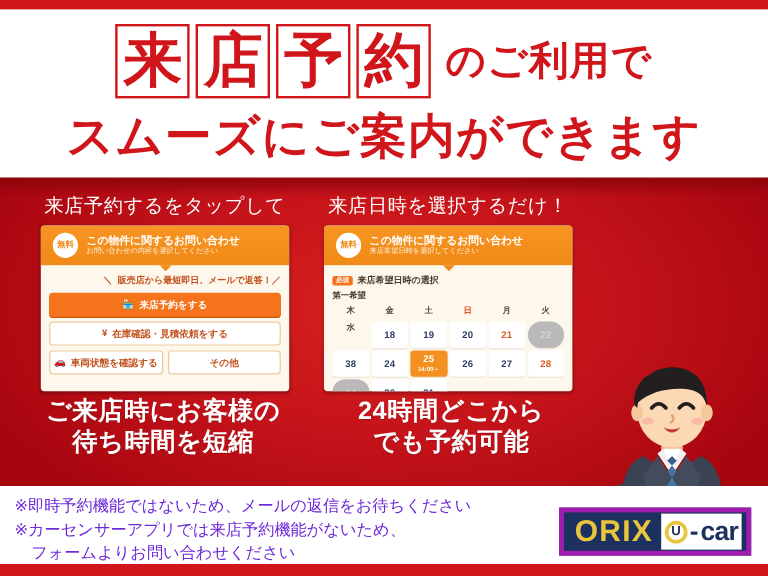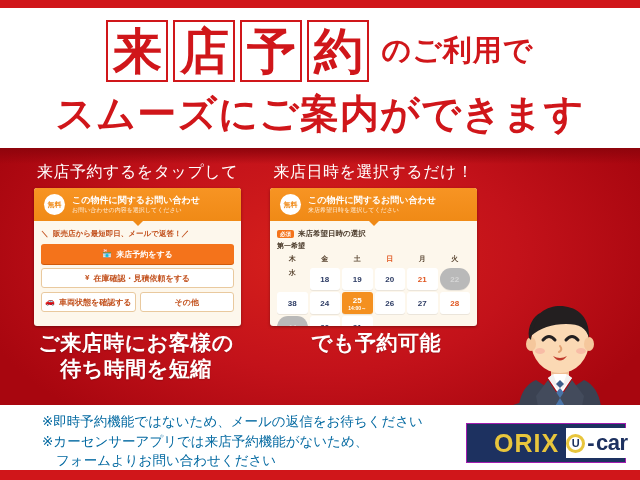--- a/index.html
+++ b/index.html
@@ -26,21 +26,21 @@
     position:absolute; left:0; top:8px; width:640px; height:70px;
     display:flex; align-items:center; justify-content:center; gap:4px;
   }
   .boxed-row { display:flex; gap:5px; }
   .boxchar {
     width:62px; height:62px; border:2px solid #d0161a;
     color:#d0161a; font-weight:bold; font-size:49px; line-height:58px;
     text-align:center; letter-spacing:0;
   }
   .hl1-tail {
-    color:#d0161a; font-weight:bold; font-size:29px; margin-left:8px;
+    color:#d0161a; font-weight:bold; font-size:33px; margin-left:8px;
     letter-spacing:1px; white-space:nowrap;
   }
   .hl2 {
     position:absolute; left:0; top:78px; width:640px; height:56px;
     display:flex; align-items:center; justify-content:center;
     color:#d0161a; font-weight:bold; font-size:39px; letter-spacing:1px;
     white-space:nowrap;
   }
 
   
@@ -86,21 +86,21 @@
     color:#f08a16; font-size:7px; font-weight:bold; line-height:21px;
     text-align:center; flex:0 0 auto; margin-left:4px;
   }
   .mh-texts { margin-left:7px; color:#fff; line-height:1.15; }
   .mh-title { font-size:9px; font-weight:bold; letter-spacing:0; white-space:nowrap; }
   .mh-sub   { font-size:6px; opacity:.85; white-space:nowrap; margin-top:1px; }
 
   .mock-body { padding:4px 7px 6px; }
 
   .notice-line {
-    text-align:left; color:#c2501c; font-size:7.5px; font-weight:bold;
+    text-align:right; color:#c2501c; font-size:7.5px; font-weight:bold;
     padding:4px 0 5px; white-space:nowrap;font-family:Liberation Mono, monospace;
   }
   .btn {
     display:flex; align-items:center; justify-content:center; gap:4px;
     height:20px; border-radius:3px; font-size:8px; font-weight:bold;
     white-space:nowrap; margin-bottom:4px;
   }
   .btn-primary { background:#f4731b; color:#ffffff; box-shadow:0 1px 0 #cf5a0c; }
   .btn-ghost   { background:#ffffff; color:#c2501c; border:1px solid #e9c99e; }
   .btn-row { display:flex; gap:4px; }
@@ -143,29 +143,29 @@
 
   
   .man { position:absolute; left:496px; top:152px; width:126px; height:253px; }
 
   
   .footer {
     position:absolute; left:0; top:405px; width:640px; height:65px; background:#ffffff;
   }
   .notes {
     position:absolute; left:12px; top:7px; width:440px;
-    color:#0369a1; font-size:13.5px; line-height:1.45; font-weight:500;margin-left:30px;
+    color:#6d28d9; font-size:13.5px; line-height:1.45; font-weight:500;
   }
   .notes div { white-space:nowrap; }
   .notes .indent { padding-left:14px; }
 
   .logo {
     position:absolute; left:466px; top:423px; width:160px; height:40px;
-    background:#1d3160; border:1px solid #a21caf;
-    display:flex; align-items:center;padding-left:18px;
+    background:#1d3160; border:4px solid #a21caf;
+    display:flex; align-items:center;
   }
   .logo-orix {
     color:#e8c53c; font-weight:bold; font-size:25px; letter-spacing:1px;
     padding-left:9px; padding-right:7px;
     font-family:"Liberation Sans","DejaVu Sans",sans-serif;
   }
   .logo-ucar {
     background:#ffffff; height:30px; flex:1; margin-right:4px;
     display:flex; align-items:center; justify-content:center; gap:2px;
   }
@@ -301,20 +301,21 @@
             </div>
           </div>
       </div>
     </div>
 
     <div class="benefit bf-left">
       <div>ご来店時にお客様の</div>
       <div>待ち時間を短縮</div>
     </div>
     <div class="benefit bf-right">
+      <div>24時間どこから</div>
       <div>でも予約可能</div>
     </div>
 
     <svg class="man" viewBox="0 0 126 253" xmlns="http://www.w3.org/2000/svg">
 
       <path d="M44 96 L8 108 L2 116 L10 120 L20 117 L46 112 Z" fill="#3b4252"></path>
       <path d="M10 108 C2 109 -2 115 2 119 C5 122 12 120 16 117 Z" fill="#f7cfa8"></path>
 
       <rect x="55" y="62" width="18" height="16" fill="#f0bf95"></rect>
 

